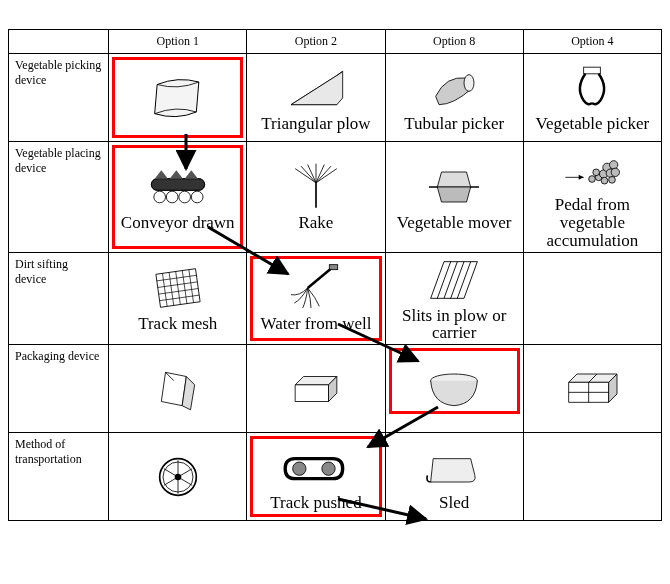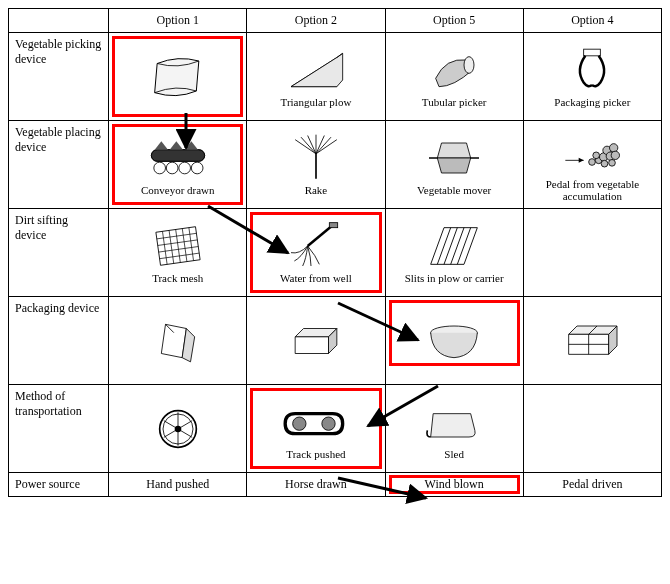--- a/index.html
+++ b/index.html
@@ -48,21 +48,21 @@
     height: 100%;
   }
   .icon {
     width: 68px;
     height: 50px;
     display: flex;
     align-items: center;
     justify-content: center;
   }
   .icon svg { width: 100%; height: 100%; }
-  .caption { font-size: 11px; line-height: 1.05; }
+  .caption { font-size: 17px; line-height: 1.05; }
   .sel::after {
     content: "";
     position: absolute;
     border: 3px solid #f00;
     pointer-events: none;
   }
   .sel-full::after { left: 3px; right: 3px; top: 3px; bottom: 3px; }
   .sel-upper::after { left: 3px; right: 3px; top: 3px; bottom: 18px; }
   .sel-thin::after { left: 3px; right: 3px; top: 2px; bottom: 2px; }
   #overlay {
@@ -72,35 +72,35 @@
   }
   .concept {
     position: absolute;
     font-family: "Times New Roman", Times, serif;
     font-size: 14px;
   }
 </style>
 </head>
 <body>
 
-<div style="position:relative;">
+<div style="position:relative;margin-top:21px;">
 <table>
   <colgroup>
     <col style="width:100px">
         <col style="width:138px">
         <col style="width:138px">
         <col style="width:138px">
         <col style="width:138px">
   </colgroup>
   <tbody>
         <tr>
     <th class="colhdr"></th>
     <th class="colhdr">Option 1</th>
     <th class="colhdr">Option 2</th>
-    <th class="colhdr">Option 5</th>
+    <th class="colhdr">Option 8</th>
     <th class="colhdr">Option 4</th>
   </tr>
 
   <tr>
     <th class="rowhdr">Vegetable picking device</th>
     <td class="cell sel sel-full">
       <div class="figwrap">
         <div class="icon">
           <svg viewBox="0 0 80 60">
                   <path d="M15 15 Q40 5 65 12 L62 48 Q38 58 12 50 Z" fill="#f4f4f4" stroke="#000" stroke-width="1.2"></path>
@@ -136,21 +136,21 @@
     </td>
     <td class="cell">
       <div class="figwrap">
         <div class="icon">
           <svg viewBox="0 0 80 60">
                   <rect x="30" y="5" width="20" height="8" fill="#fff" stroke="#000"></rect>
                   <path d="M32 13 Q20 30 30 45 Q35 52 40 48" fill="none" stroke="#000" stroke-width="3"></path>
                   <path d="M48 13 Q60 30 50 45 Q45 52 40 48" fill="none" stroke="#000" stroke-width="3"></path>
                 </svg>
         </div>
-        <div class="caption">Packaging picker</div>
+        <div class="caption">Vegetable picker</div>
       </div>
     </td>
   </tr>
 
   <tr>
     <th class="rowhdr">Vegetable placing device</th>
     <td class="cell sel sel-full">
       <div class="figwrap">
         <div class="icon">
           <svg viewBox="0 0 80 60">
@@ -376,27 +376,20 @@
                   <path d="M15 20 L60 20 L65 40 Q67 48 58 48 L12 48 Z" fill="#eee" stroke="#000"></path>
                   <path d="M12 48 Q6 48 8 40" fill="none" stroke="#000" stroke-width="2"></path>
                 </svg>
         </div>
         <div class="caption">Sled</div>
       </div>
     </td>
     <td class="cell"></td>
   </tr>
 
-  <tr class="pwr">
-    <th class="rowhdr">Power source</th>
-    <td class="cell"><span>Hand pushed</span></td>
-    <td class="cell"><span>Horse drawn</span></td>
-    <td class="cell sel sel-thin"><span>Wind blown</span></td>
-    <td class="cell"><span>Pedal driven</span></td>
-  </tr>
 </tbody>
     </table>
 
 <svg id="overlay" width="670" height="584">
   <defs>
     <marker id="ah" viewBox="0 0 10 10" refX="9" refY="5" markerWidth="7" markerHeight="7" orient="auto-start-reverse">
       <path d="M 0 0 L 10 5 L 0 10 z" fill="#000"></path>
     </marker>
   </defs>
   <g stroke="#000" stroke-width="3" fill="none" marker-end="url(#ah)">

